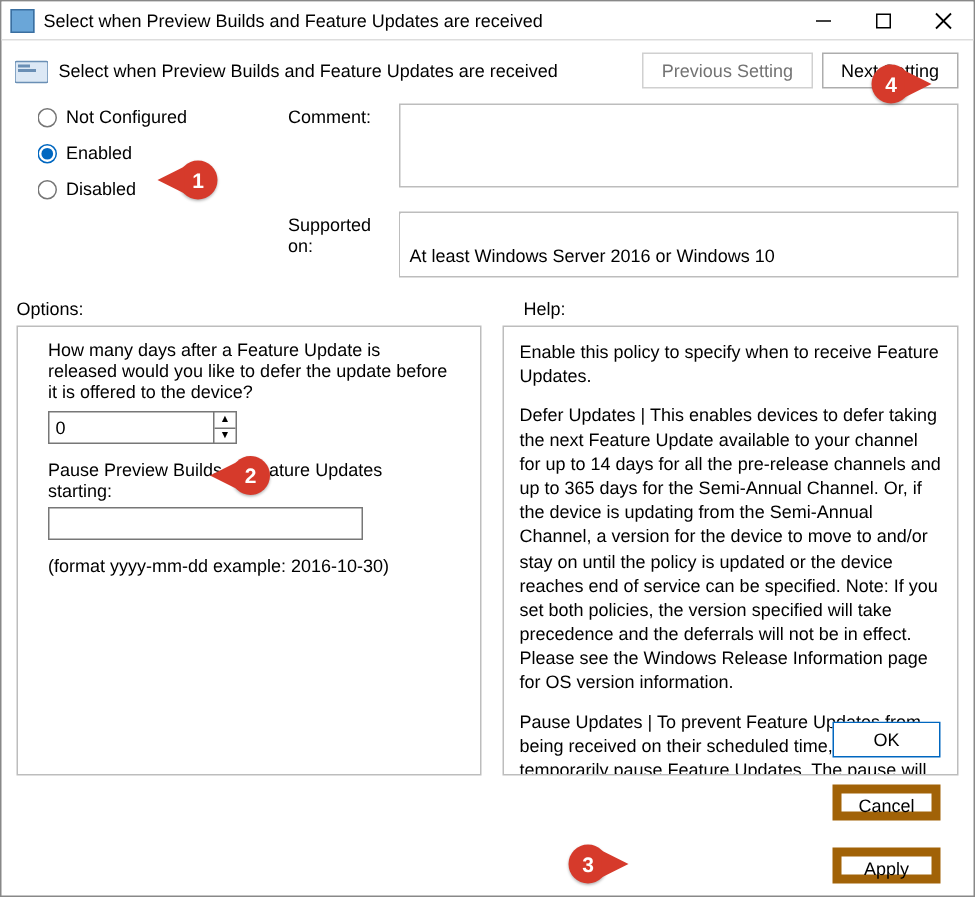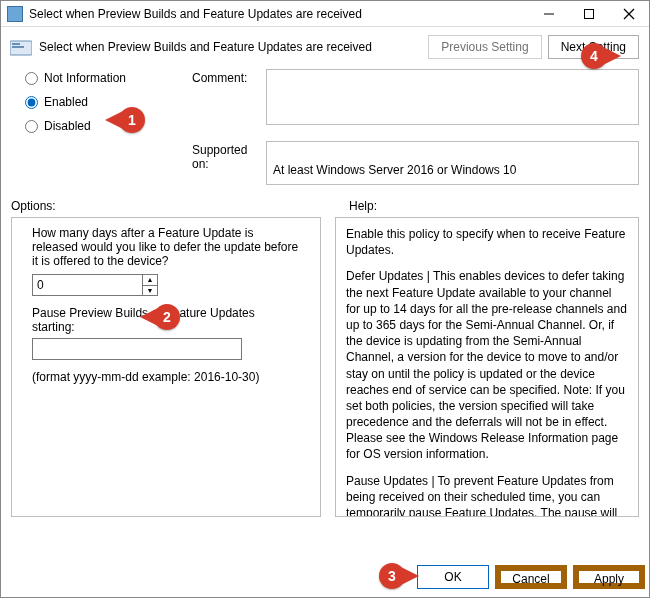--- a/index.html
+++ b/index.html
@@ -114,24 +114,25 @@
   .spinbtn:first-child { border-bottom:1px solid #777; }
   .textinput {
     width:210px; height:22px;
     border:1px solid #777; font:inherit; padding:0 4px;
     margin-top:4px;
   }
   .optlabel { margin-top:10px; }
   
   .btnrow {
     position:absolute;
-    right:4px;
+    right:22px;
     bottom:8px;
     display:flex;
-    gap:6px;
+    gap:18px;
+    flex-direction:column;
   }
   .btn {
     width:72px; height:24px;
     background:#fff;
     border:6px solid #a16207;
     font:inherit;
   }
   .btn.primary { border:1px solid #0067c0; }
   
   .callout {
@@ -195,21 +196,21 @@
   </span>
   <span class="htitle">Select when Preview Builds and Feature Updates are received</span>
   <button class="navbtn disabled">Previous Setting</button>
   <button class="navbtn">Next Setting</button>
 </div>
 
 <div class="topgrid">
   <div class="radios">
     <label class="radio">
       <input type="radio" name="state" style="">
-      <span>Not Information</span>
+      <span>Not Configured</span>
     </label>
     <label class="radio">
       <input type="radio" name="state" checked="" style="">
       <span>Enabled</span>
     </label>
     <label class="radio">
       <input type="radio" name="state" style="">
       <span>Disabled</span>
     </label>
   </div>

